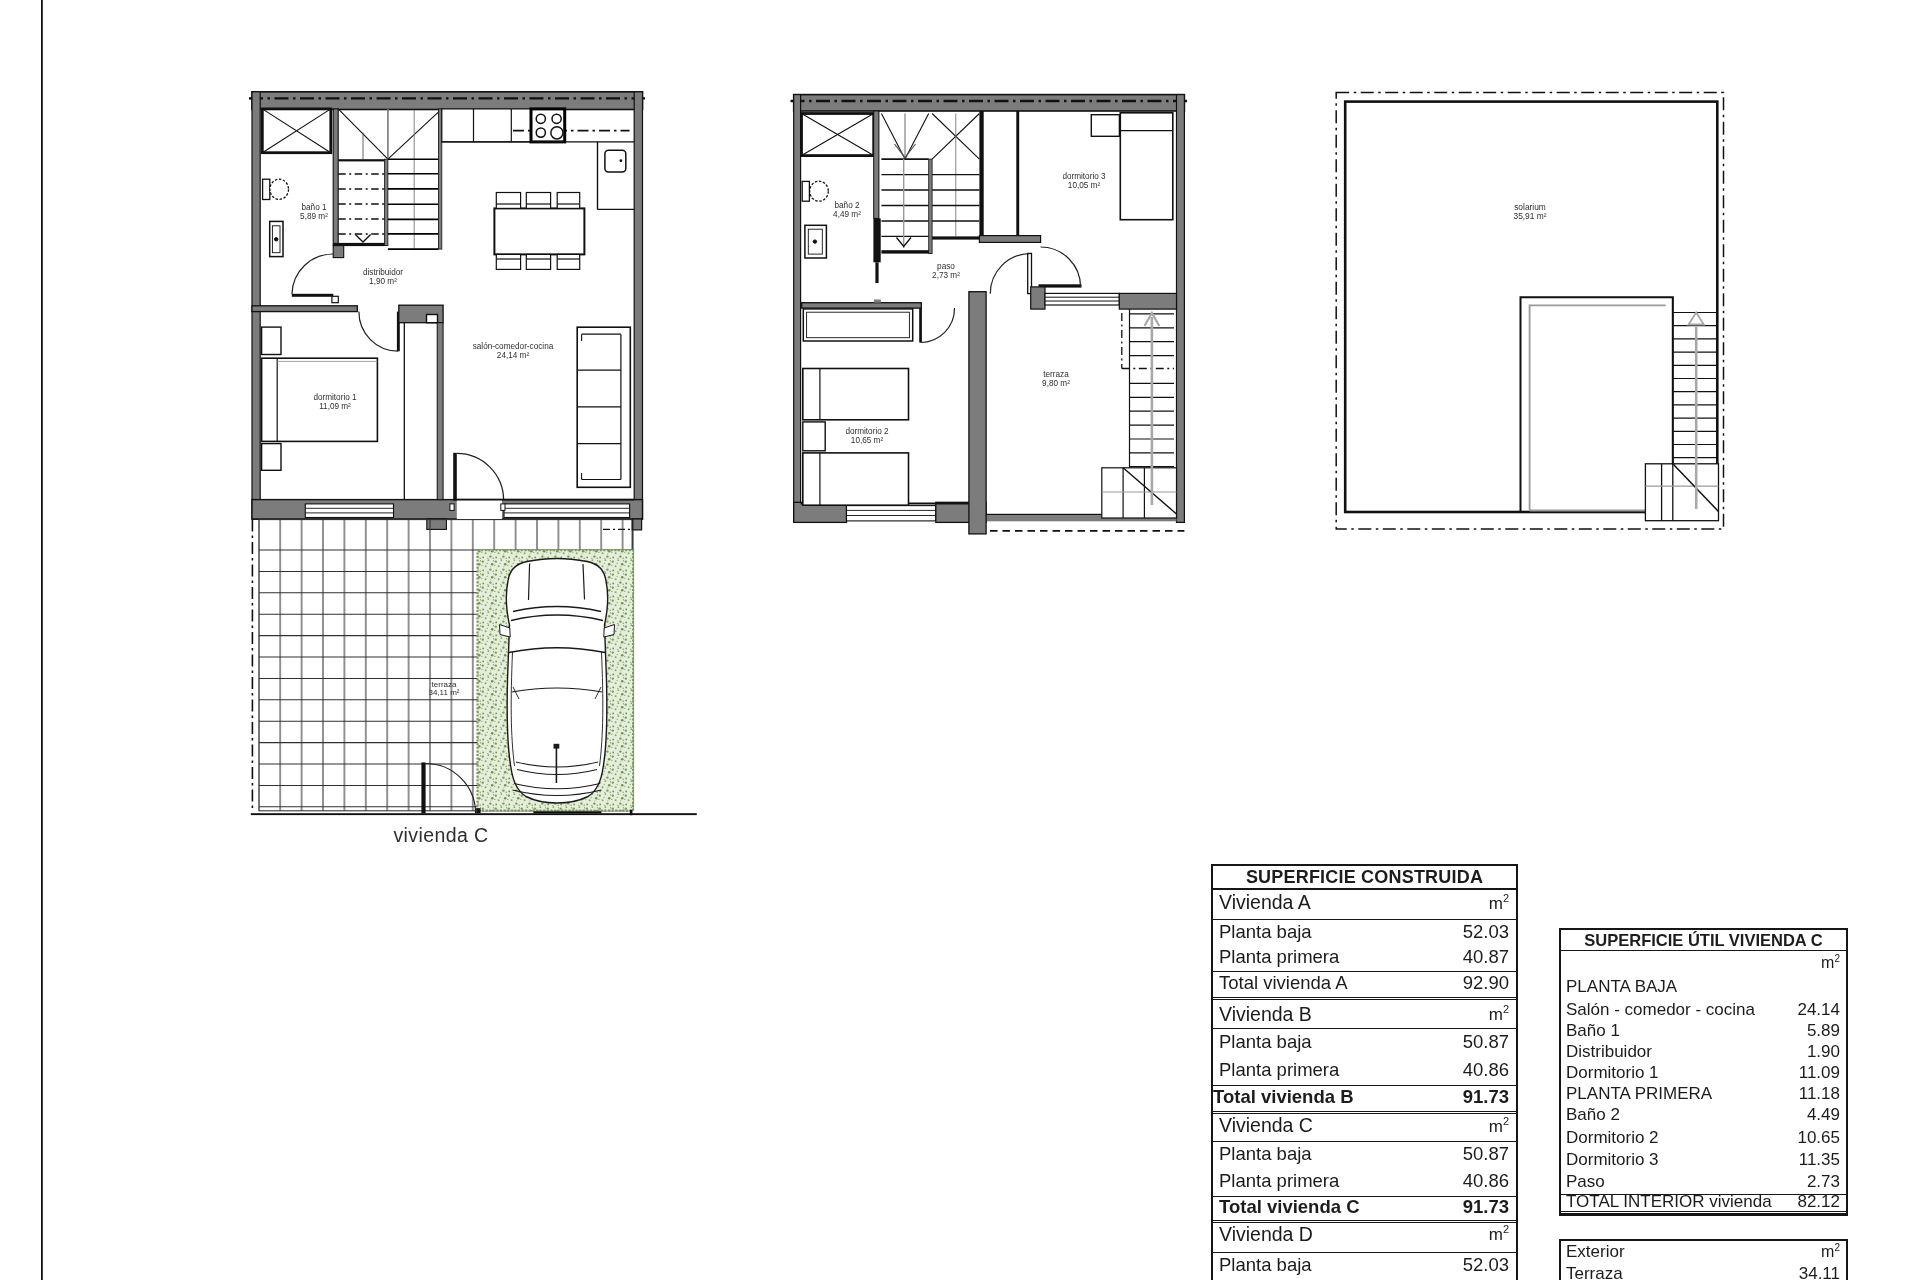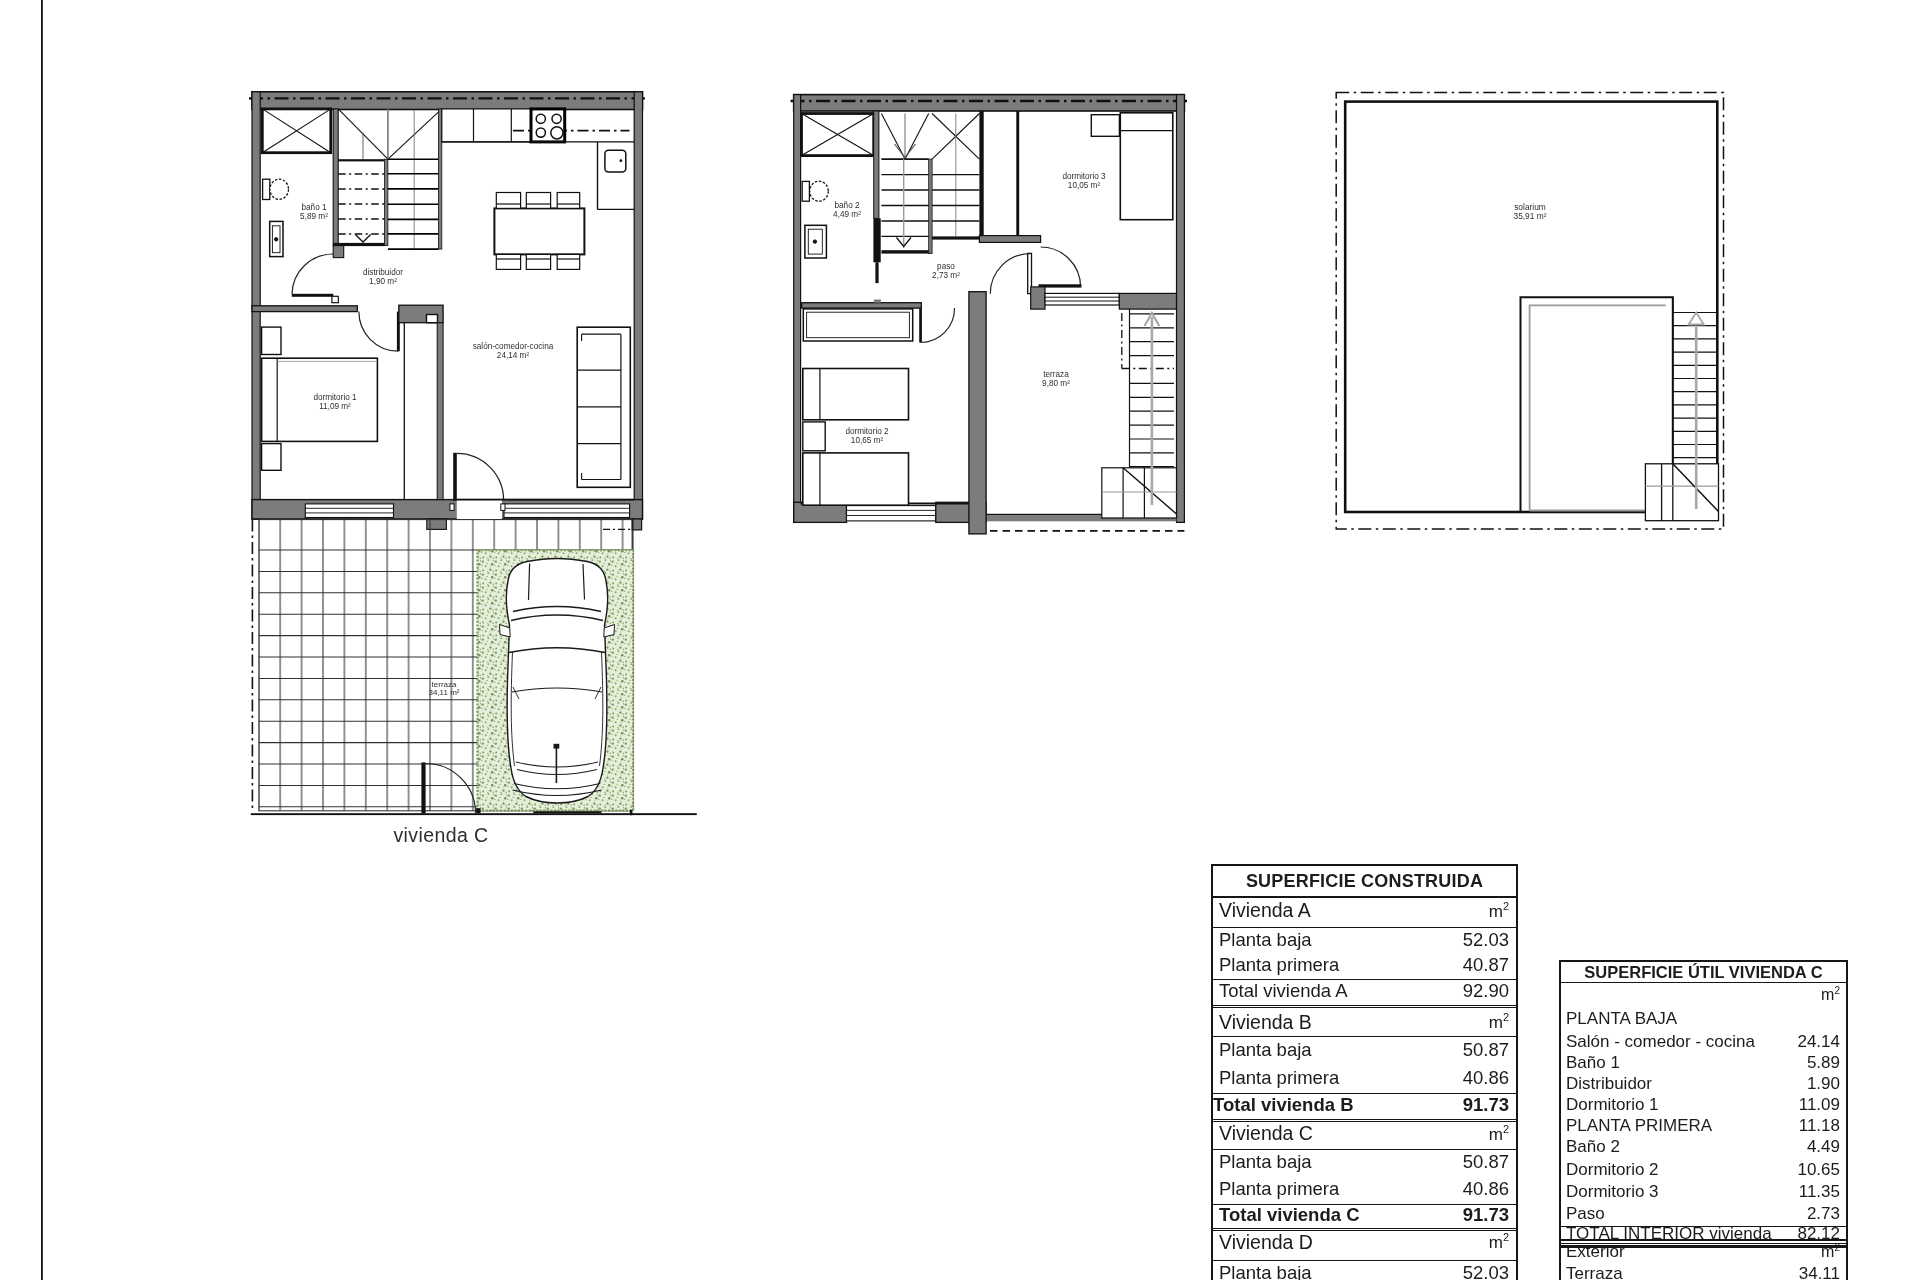--- a/index.html
+++ b/index.html
@@ -498,39 +498,39 @@
 <line x1="1645.4" y1="486.1" x2="1718.5" y2="486.1" stroke="#999"></line>
 <line x1="1672.8" y1="463.8" x2="1718.5" y2="511.5" stroke-width="1.5"></line>
       </g>
 
 <line x1="1696.2" y1="509" x2="1696.2" y2="327" stroke="#a8a8a8" stroke-width="2.6"></line>
 <polygon points="1688.6,324.5 1696.2,312.5 1703.8,324.5" fill="#fff" stroke="#a8a8a8" stroke-width="1.8"></polygon>
 </g>
 </svg>
 
 <div class="tb" style="left:1211px;top:864px;width:303px;border:2px solid #161616;font-size:18.5px">
-<div class="row" style="height:32px;justify-content:center;align-items:center;font-weight:bold;border-bottom:2px solid #161616;font-size:18px;letter-spacing:0.2px">SUPERFICIE CONSTRUIDA</div>
+<div class="row" style="height:24px;justify-content:center;align-items:center;font-weight:bold;border-bottom:2px solid #161616;font-size:18px;letter-spacing:0.2px">SUPERFICIE CONSTRUIDA</div>
 <div class="row" style="height:30px;border-bottom:1.5px solid #161616;padding:0 7px 4px 6px;font-size:19.5px">Vivienda A<span style="font-size:17px">m<sup style="font-size:11px">2</sup></span></div>
 <div class="row" style="height:26px;padding:0 7px 3px 6px">Planta baja<span>52.03</span></div>
 <div class="row" style="height:26px;border-bottom:1.5px solid #161616;padding:0 7px 3px 6px">Planta primera<span>40.87</span></div>
 <div class="row" style="height:28px;border-bottom:3.5px double #161616;padding:0 7px 4px 6px;font-weight:normal">Total vivienda A<span>92.90</span></div>
 <div class="row" style="height:29px;border-bottom:1.5px solid #161616;padding:0 7px 0 6px;font-size:19.5px">Vivienda B<span style="font-size:17px">m<sup style="font-size:11px">2</sup></span></div>
 <div class="row" style="height:29px;padding:0 7px 4px 6px">Planta baja<span>50.87</span></div>
 <div class="row" style="height:28px;border-bottom:1.5px solid #161616;padding:0 7px 4px 6px">Planta primera<span>40.86</span></div>
 <div class="row" style="height:28px;border-bottom:3.5px double #161616;padding:0 7px 4px 0;font-weight:bold">Total vivienda B<span>91.73</span></div>
 <div class="row" style="height:28px;border-bottom:1.5px solid #161616;padding:0 7px 4px 6px;font-size:19.5px">Vivienda C<span style="font-size:17px">m<sup style="font-size:11px">2</sup></span></div>
 <div class="row" style="height:28px;padding:0 7px 4px 6px">Planta baja<span>50.87</span></div>
 <div class="row" style="height:27px;border-bottom:1.5px solid #161616;padding:0 7px 4px 6px">Planta primera<span>40.86</span></div>
 <div class="row" style="height:26px;border-bottom:3.5px double #161616;padding:0 7px 4px 6px;font-weight:bold">Total vivienda C<span>91.73</span></div>
 <div class="row" style="height:30px;border-bottom:1.5px solid #161616;padding:0 7px 7px 6px;font-size:19.5px">Vivienda D<span style="font-size:17px">m<sup style="font-size:11px">2</sup></span></div>
 <div class="row" style="height:28px;padding:0 7px 4px 6px">Planta baja<span>52.03</span></div>
 
 </div>
 
-<div class="tb" style="left:1559px;top:960px;width:285px;border:2px solid #161616;font-size:17px">
+<div class="tb" style="left:1559px;top:928px;width:285px;border:2px solid #161616;font-size:17px">
 <div class="row" style="height:21px;justify-content:center;align-items:center;font-weight:bold;border-bottom:1.8px solid #161616;font-size:16.5px">SUPERFICIE ÚTIL VIVIENDA C</div>
 <div class="row" style="height:25px;justify-content:flex-end;padding:0 6px 2px 5px">
       <span style="font-size:16px">m<sup style="font-size:10px">2</sup></span>
     </div>
 <div class="row" style="height:24px;padding:0 6px 2px 5px">PLANTA BAJA<span></span></div>
 <div class="row" style="height:21px;padding:0 6px 2px 5px">Salón - comedor - cocina<span>24.14</span></div>
 <div class="row" style="height:21px;padding:0 6px 2px 5px">Baño 1<span>5.89</span></div>
 <div class="row" style="height:21px;padding:0 6px 2px 5px">Distribuidor<span>1.90</span></div>
 <div class="row" style="height:21px;padding:0 6px 2px 5px">Dormitorio 1<span>11.09</span></div>
 <div class="row" style="height:21px;padding:0 6px 2px 5px">PLANTA PRIMERA<span>11.18</span></div>

